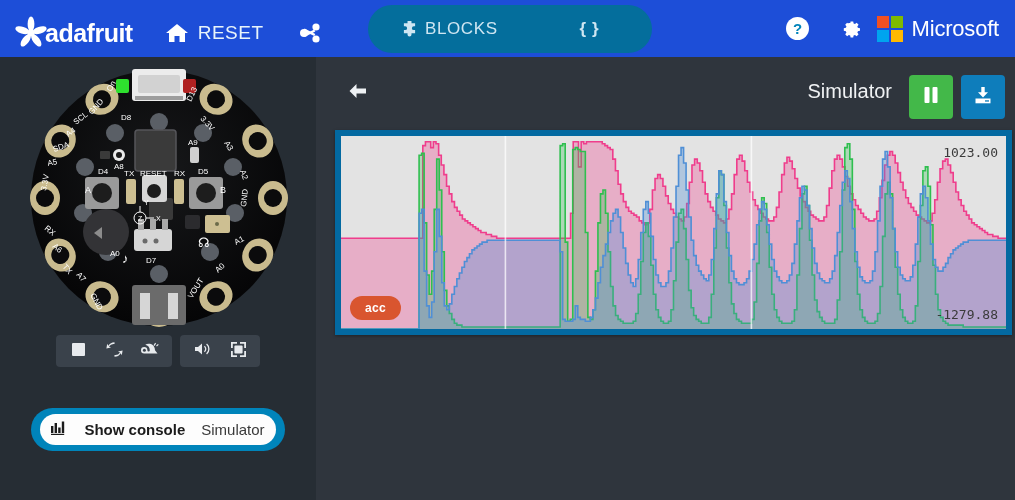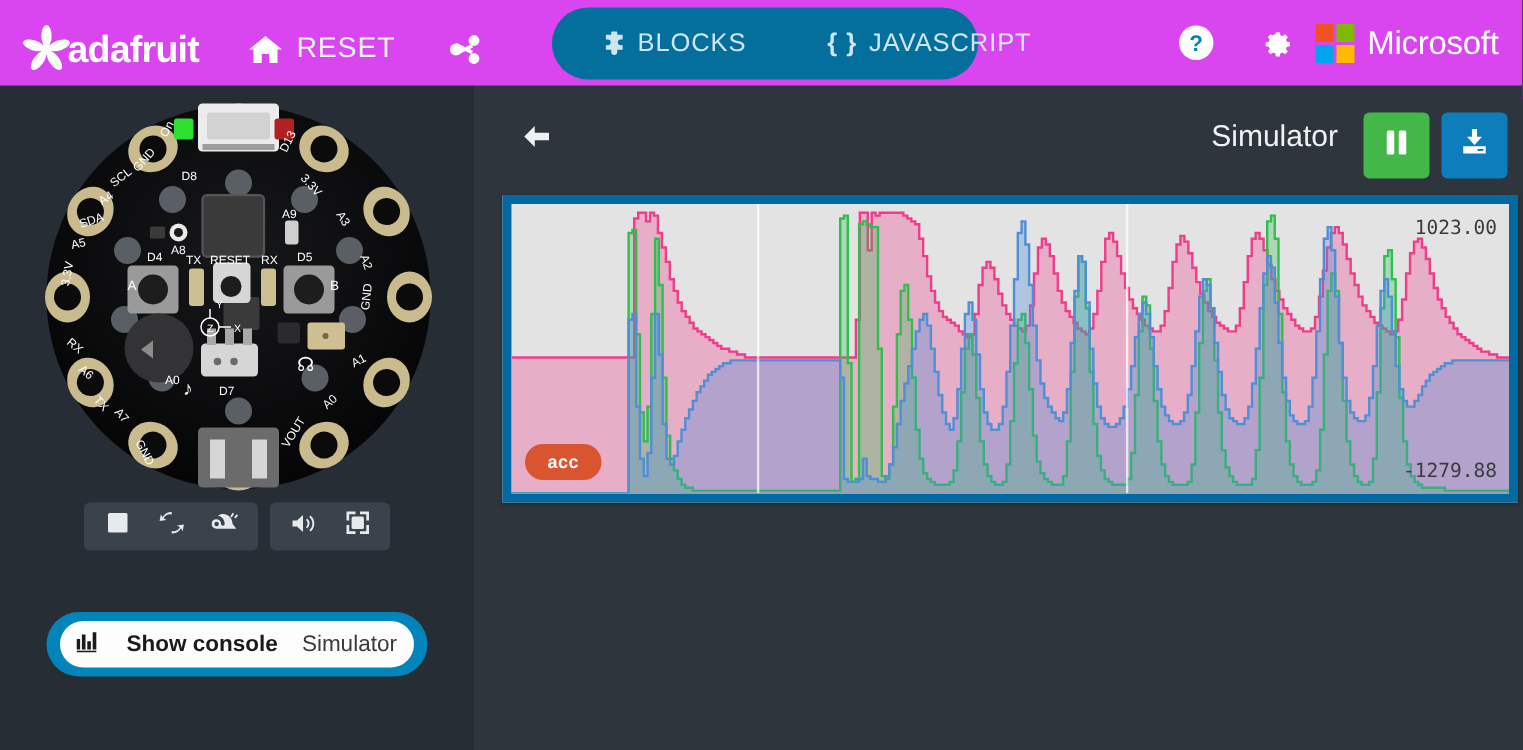--- a/index.html
+++ b/index.html
@@ -7,41 +7,41 @@
     width:1015px;height:500px;overflow:hidden;
     background:#2f353d;
     font-family:"Liberation Sans", sans-serif;
     -webkit-font-smoothing:antialiased;
   }
   .app{position:relative;width:1015px;height:500px;}
 
   
   .header{
     position:absolute;left:0;top:0;width:1015px;height:66px;
-    background:#d946ef;
+    background:#1d4ed8;
     display:flex;align-items:center;
   }
   .brand{display:flex;align-items:center;margin-left:14px;}
   .brand-logo{width:34px;height:34px;}
   .brand-name{
     color:#ffffff;font-size:25px;font-weight:bold;letter-spacing:-0.5px;
     margin-left:-3px;
   }
   .hdr-item{
     display:flex;align-items:center;gap:9px;
     color:#e8f4fa;font-size:19px;letter-spacing:.5px;
     padding:0 14px;height:57px;
   }
   .hdr-icon{display:flex;align-items:center;justify-content:center;}
 
   .center-pill{
     position:absolute;left:368px;top:5px;
     width:284px;height:48px;border-radius:25px;
     background:#046e9c;
-    display:flex;align-items:center;
+    display:flex;align-items:center;gap:28px;
   }
   .pill-tab{
     display:flex;align-items:center;gap:8px;
     height:48px;padding:0 16px;
     color:#cfe6f2;font-size:17px;letter-spacing:.6px;
   }
   .pill-tab.blocks{margin-left:18px;}
   .pill-tab.js{margin-left:22px;}
   .js-braces{font-size:17px;color:#cfe6f2;font-weight:bold;}
 
@@ -179,21 +179,20 @@
       <div class="pill-tab blocks">
         <span class="hdr-icon">
           <svg width="15" height="16" viewBox="0 0 15 16">
             <path d="M5.5 0.8 a2 2 0 0 1 4 0 v1.4 h3.6 v3.1 h-1.3 a1.9 1.9 0 0 0 0 3.8 h1.3 v3.1 H9.5 v1.4 a2 2 0 0 1 -4 0 v-1.4 H1.9 V9.1 h1.3 a1.9 1.9 0 0 0 0 -3.8 H1.9 V2.2 h3.6 z" fill="#cfe6f2"></path>
           </svg>
         </span>
         <span>BLOCKS</span>
       </div>
       <div class="pill-tab js">
         <span class="js-braces">{&nbsp;}</span>
-        <span>JAVASCRIPT</span>
       </div>
     </div>
 
     <div class="hdr-right">
       <span class="round-icon">
         <svg width="25" height="25" viewBox="0 0 25 25">
           <circle cx="12.5" cy="12.5" r="11.5" fill="#ffffff"></circle>
           <text x="12.5" y="18" font-family="Liberation Sans, sans-serif" font-size="15" font-weight="bold" fill="#0084ba" text-anchor="middle">?</text>
         </svg>
       </span>

